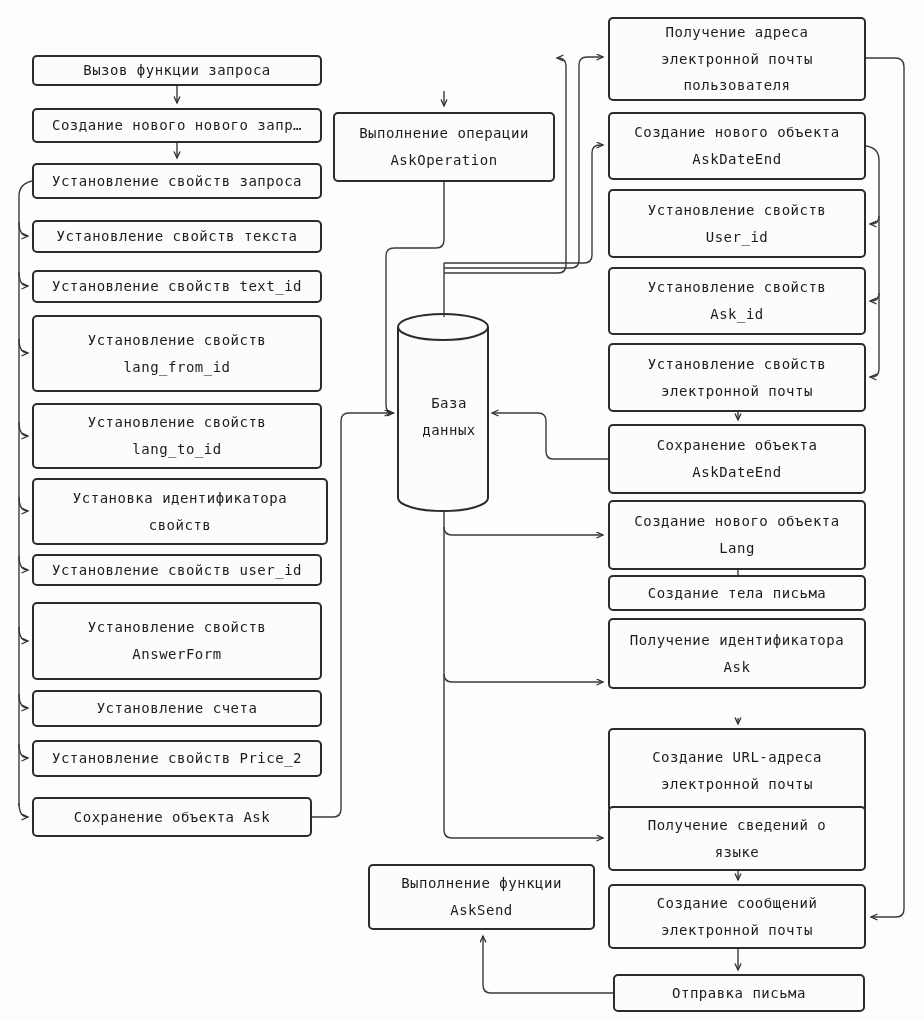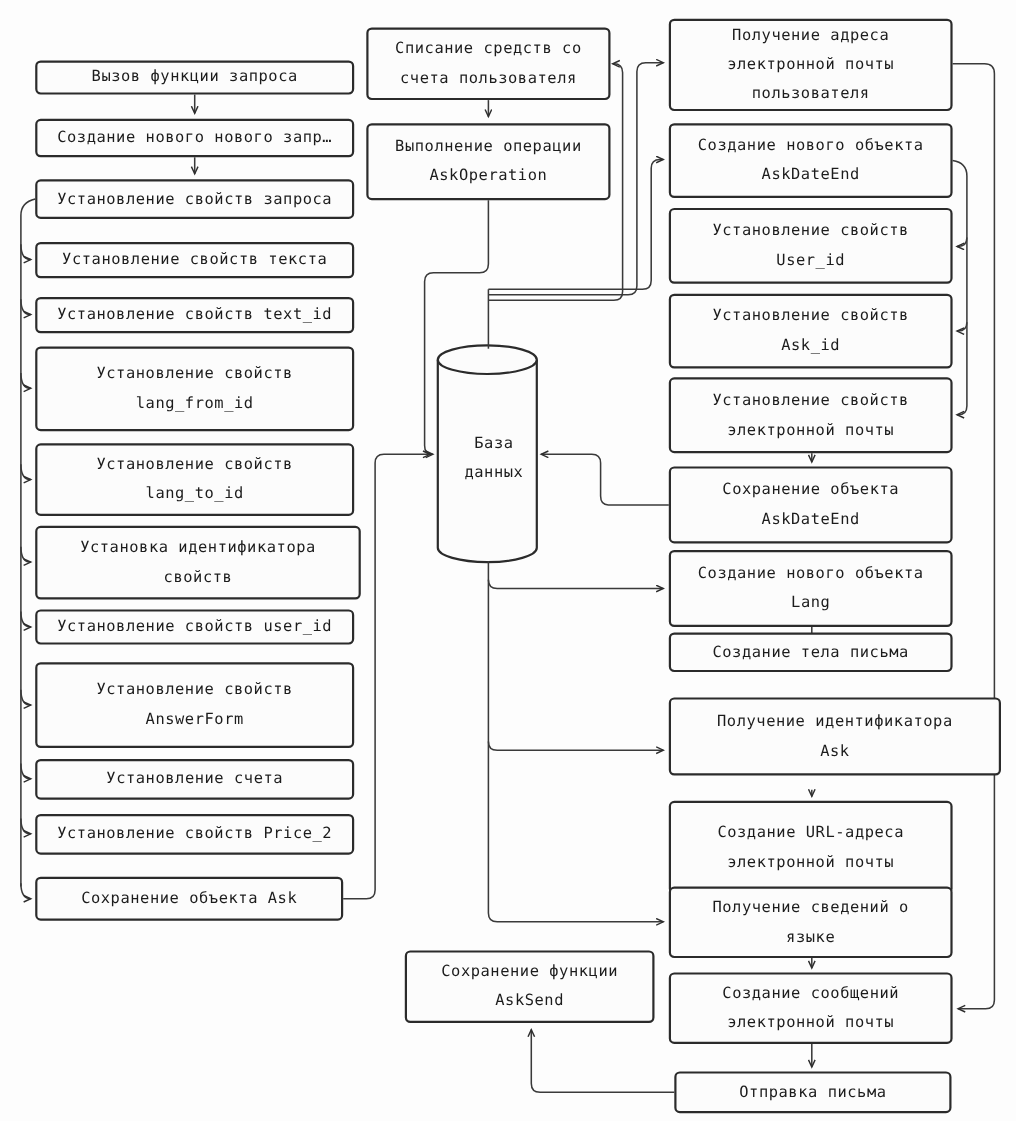--- a/index.html
+++ b/index.html
@@ -110,46 +110,44 @@
 lang_to_id</div>
   <div class="node" style="left:32px;top:478px;width:296px;height:67px">Установка идентификатора
 свойств</div>
   <div class="node" style="left:32px;top:554px;width:290px;height:32px">Установление свойств user_id</div>
   <div class="node" style="left:32px;top:602px;width:290px;height:78px">Установление свойств
 AnswerForm</div>
   <div class="node" style="left:32px;top:690px;width:290px;height:37px">Установление счета</div>
   <div class="node" style="left:32px;top:740px;width:290px;height:37px">Установление свойств Price_2</div>
   <div class="node" style="left:32px;top:797px;width:280px;height:40px">Сохранение объекта Ask</div>
 
-  <div class="node" style="left:333px;top:25px;width:222px;height:66px">Списание средств со
-счета пользователя</div>
   <div class="node" style="left:333px;top:112px;width:222px;height:70px">Выполнение операции
 AskOperation</div>
   <div class="db-label" style="left:398px;top:378px;width:102px;height:78px">База
 данных</div>
-  <div class="node" style="left:368px;top:864px;width:227px;height:66px">Сохранение функции
+  <div class="node" style="left:368px;top:864px;width:227px;height:66px">Выполнение функции
 AskSend</div>
 
   <div class="node" style="left:608px;top:17px;width:258px;height:84px">Получение адреса
 электронной почты
 пользователя</div>
   <div class="node" style="left:608px;top:112px;width:258px;height:68px">Создание нового объекта
 AskDateEnd</div>
   <div class="node" style="left:608px;top:189px;width:258px;height:69px">Установление свойств
 User_id</div>
   <div class="node" style="left:608px;top:267px;width:258px;height:68px">Установление свойств
 Ask_id</div>
   <div class="node" style="left:608px;top:343px;width:258px;height:69px">Установление свойств
 электронной почты</div>
   <div class="node" style="left:608px;top:424px;width:258px;height:70px">Сохранение объекта
 AskDateEnd</div>
   <div class="node" style="left:608px;top:500px;width:258px;height:70px">Создание нового объекта
 Lang</div>
   <div class="node" style="left:608px;top:575px;width:258px;height:36px">Создание тела письма</div>
-  <div class="node" style="left:608px;top:634px;width:302px;height:71px">Получение идентификатора
+  <div class="node" style="left:608px;top:618px;width:258px;height:71px">Получение идентификатора
 Ask</div>
   <div class="node" style="left:608px;top:728px;width:258px;height:85px">Создание URL-адреса
 электронной почты</div>
   <div class="node" style="left:608px;top:806px;width:258px;height:65px">Получение сведений о
 языке</div>
   <div class="node" style="left:608px;top:884px;width:258px;height:65px">Создание сообщений
 электронной почты</div>
   <div class="node" style="left:613px;top:974px;width:252px;height:38px">Отправка письма</div>
 
 </div>

